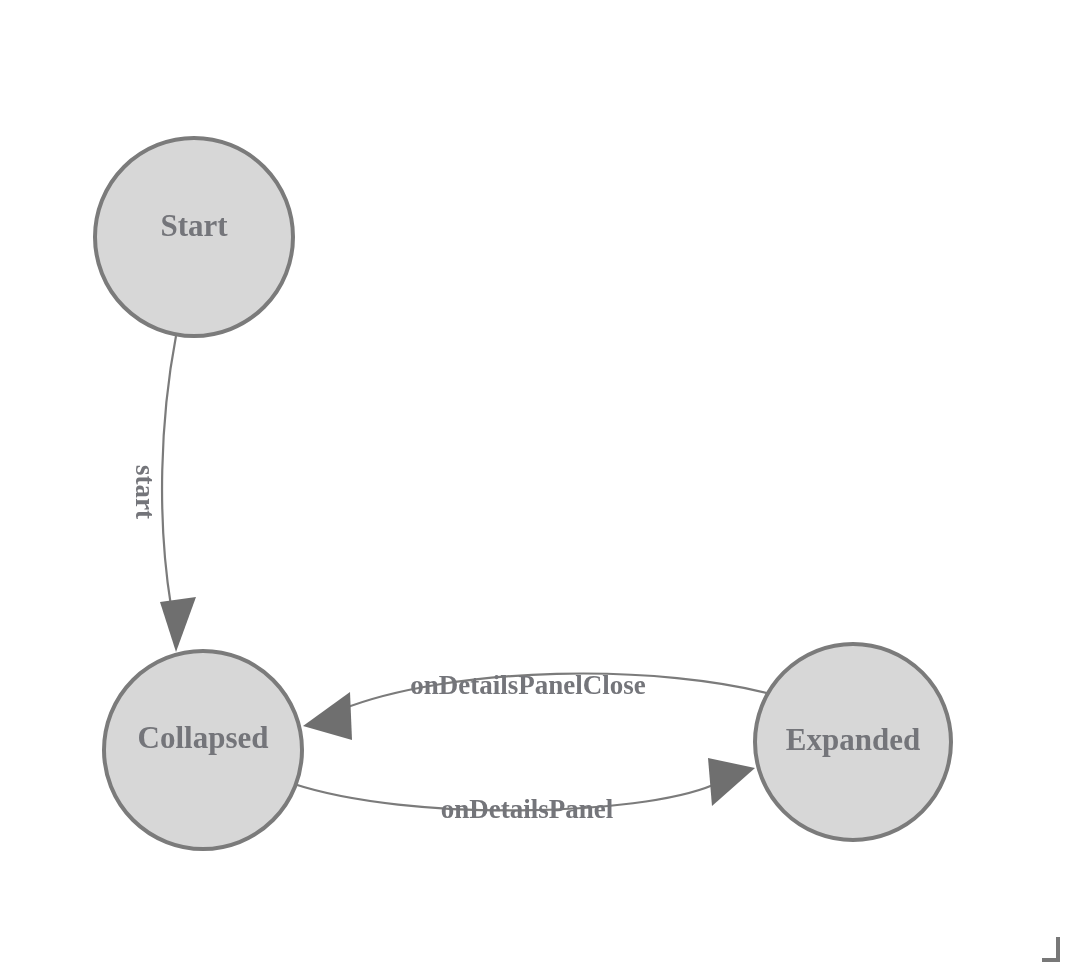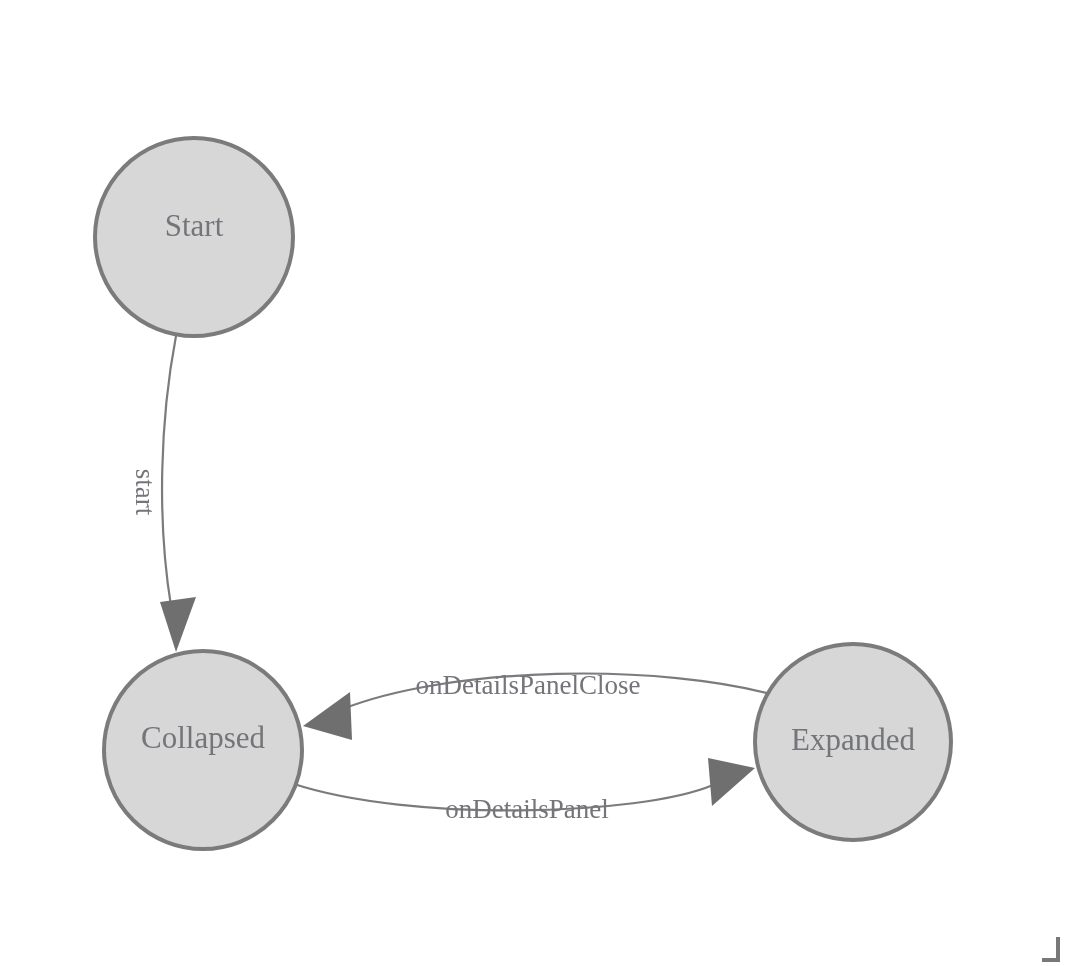--- a/index.html
+++ b/index.html
@@ -10,20 +10,21 @@
   }
   body {
     font-family: "Liberation Serif", "DejaVu Serif", serif;
   }
   #canvas {
     position: relative;
     width: 1072px;
     height: 966px;
     background: #ffffff;
     overflow: hidden;
+    font-weight: bold;
   }
   #graph-svg {
     position: absolute;
     left: 0;
     top: 0;
     width: 1072px;
     height: 966px;
   }
   .node-circle {
     fill: #d7d7d7;

